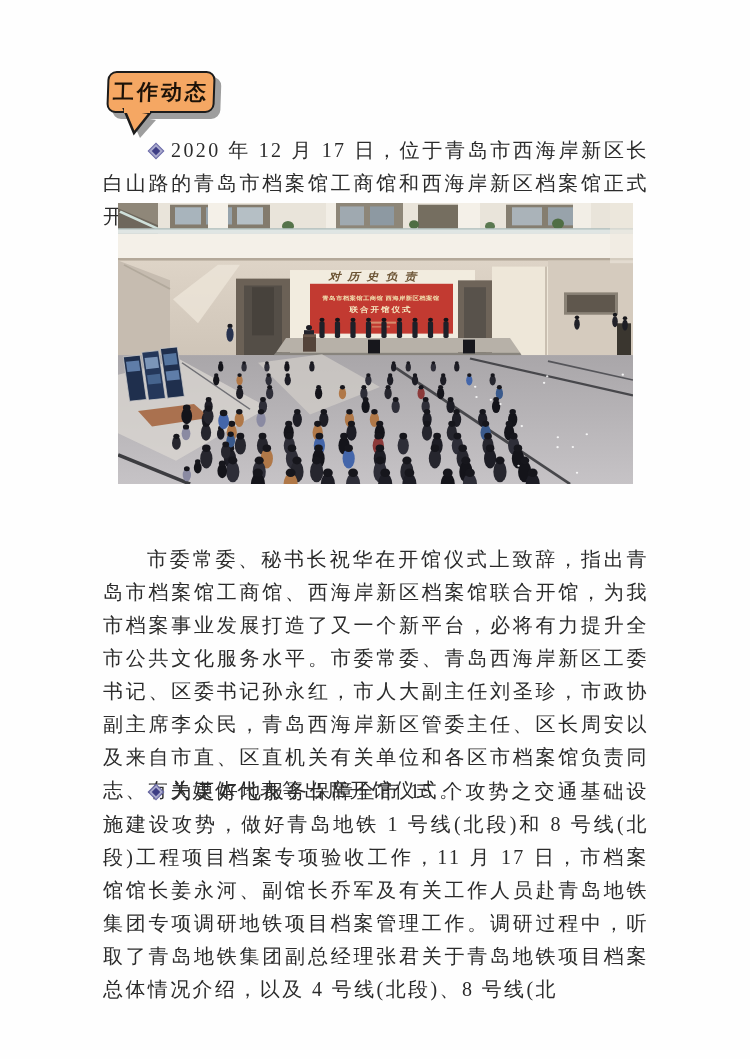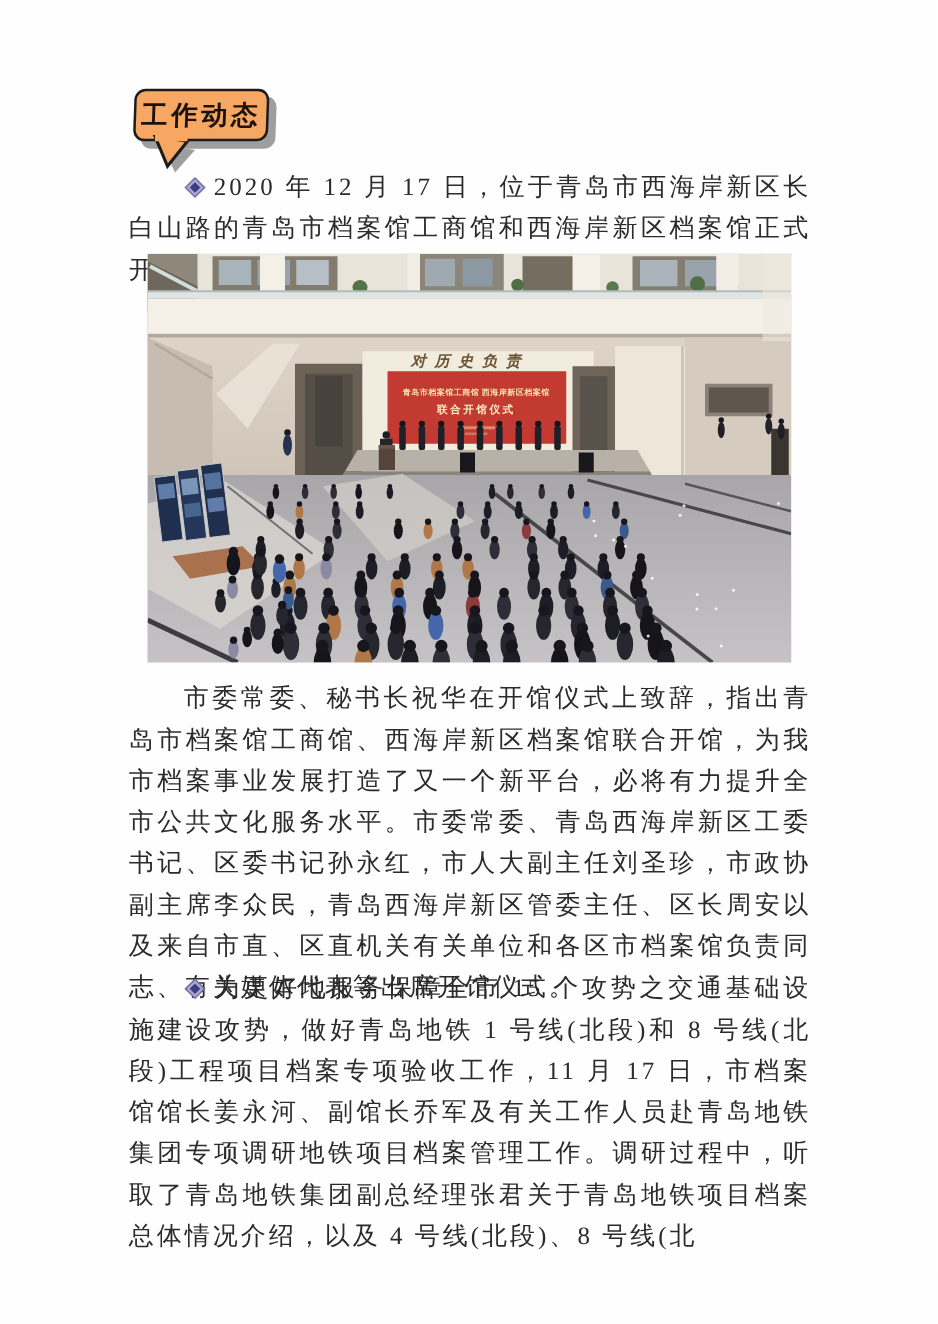--- a/index.html
+++ b/index.html
@@ -29,21 +29,21 @@
   .diamond {
     display:inline-block; width:10px; height:10px; margin:0 10px 1px 4px;
     background:#3d3d85; border:2px solid #a9a9cd; outline:1px solid #6a6aa8;
     transform:rotate(45deg);
   }
   .p1 { top:134px; }
   .p2 { top:543px; }
   .p3 { top:775px; }
   
   .photo {
-    position:absolute; left:118px; top:203px; width:515px; height:327px;
+    position:absolute; left:118px; top:203px; width:515px; height:281px;
     background:#cfc6ba; overflow:hidden;
   }
   .photo svg { display:block; width:100%; height:100%; }
 </style>
 </head>
 <body>
 
 <div class="page">
 
   <div class="bubble">

